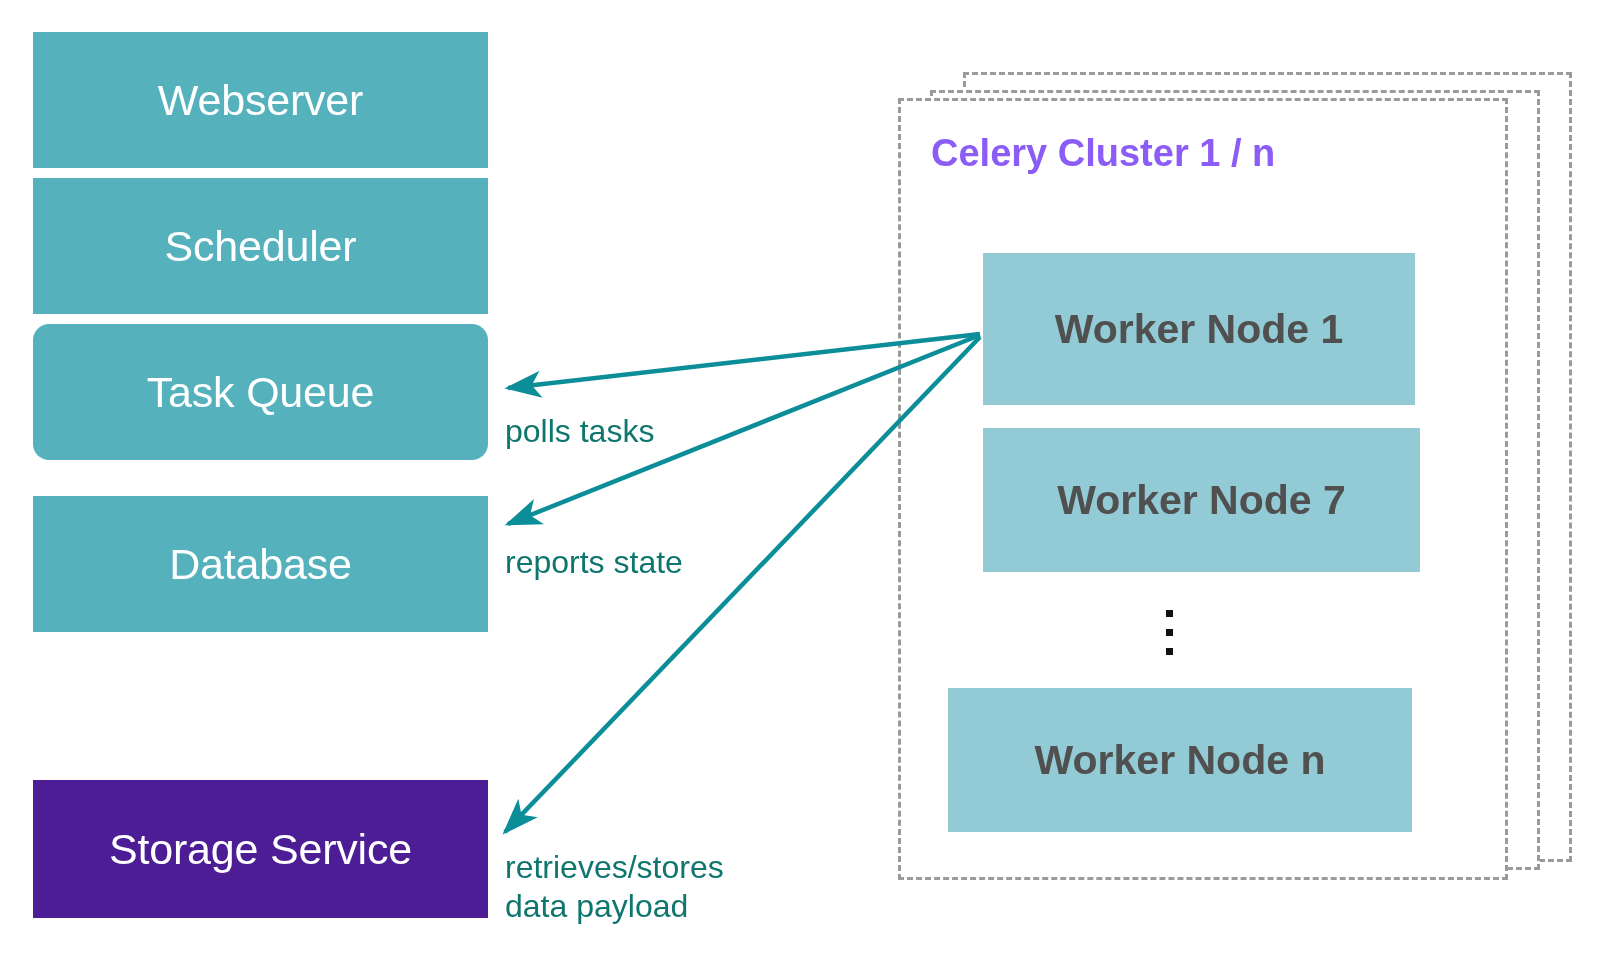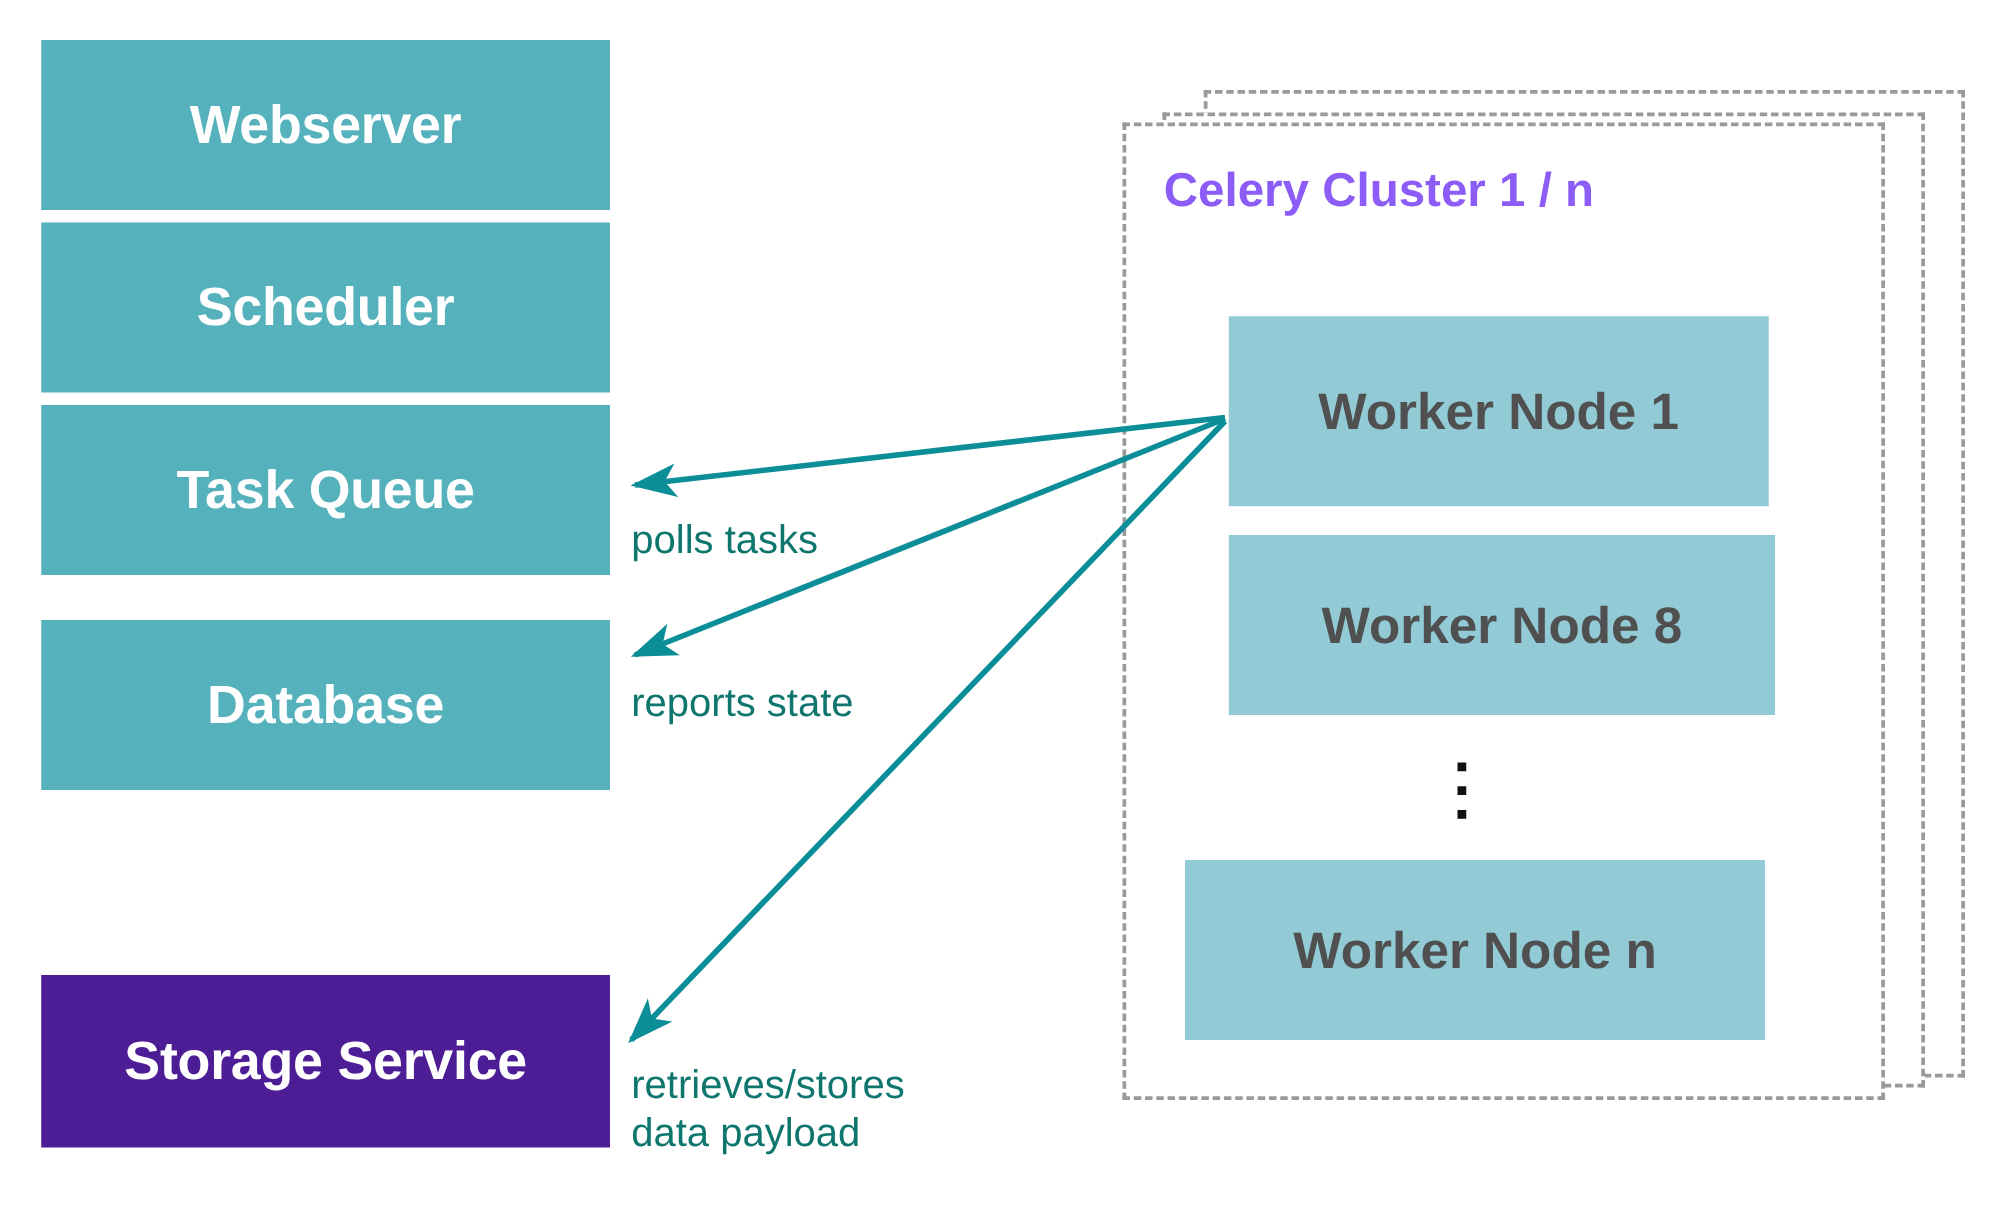--- a/index.html
+++ b/index.html
@@ -19,32 +19,32 @@
 
   
   .stack-box {
     position: absolute;
     left: 33px;
     width: 455px;
     display: flex;
     align-items: center;
     justify-content: center;
     color: #ffffff;
-    font-weight: bold;
+    font-weight: normal;
     font-size: 43px;
     letter-spacing: -0.2px;
     line-height: 1;
     box-sizing: border-box;
   }
   .stack-box.teal  { background: #55b2bd; }
   .stack-box.gray  { background: #4c1d95; }
 
   #box-webserver { top: 32px;  height: 136px; }
   #box-scheduler { top: 178px; height: 136px; }
-  #box-taskqueue { top: 324px; height: 136px; }
+  #box-taskqueue { top: 324px; height: 136px; border-radius: 16px; }
   #box-database  { top: 470px; height: 136px; margin-top: 26px; }
   #box-storage   { top: 780px; height: 138px; }
 
   
   .cluster-frame {
     position: absolute;
     border: 3px dashed #9a9a9a;
     background: transparent;
     box-sizing: border-box;
   }
@@ -158,21 +158,21 @@
 
   <div id="cluster-content">
 
     <div id="cluster-title">Celery Cluster 1 / n</div>
 
     <div class="worker-box" id="worker-1">
       <span>Worker Node 1</span>
     </div>
 
     <div class="worker-box" id="worker-2">
-      <span>Worker Node 8</span>
+      <span>Worker Node 7</span>
     </div>
 
     <div id="worker-ellipsis">
       <span class="dot"></span>
       <span class="dot"></span>
       <span class="dot"></span>
     </div>
 
     <div class="worker-box" id="worker-n">
       <span>Worker Node n</span>

